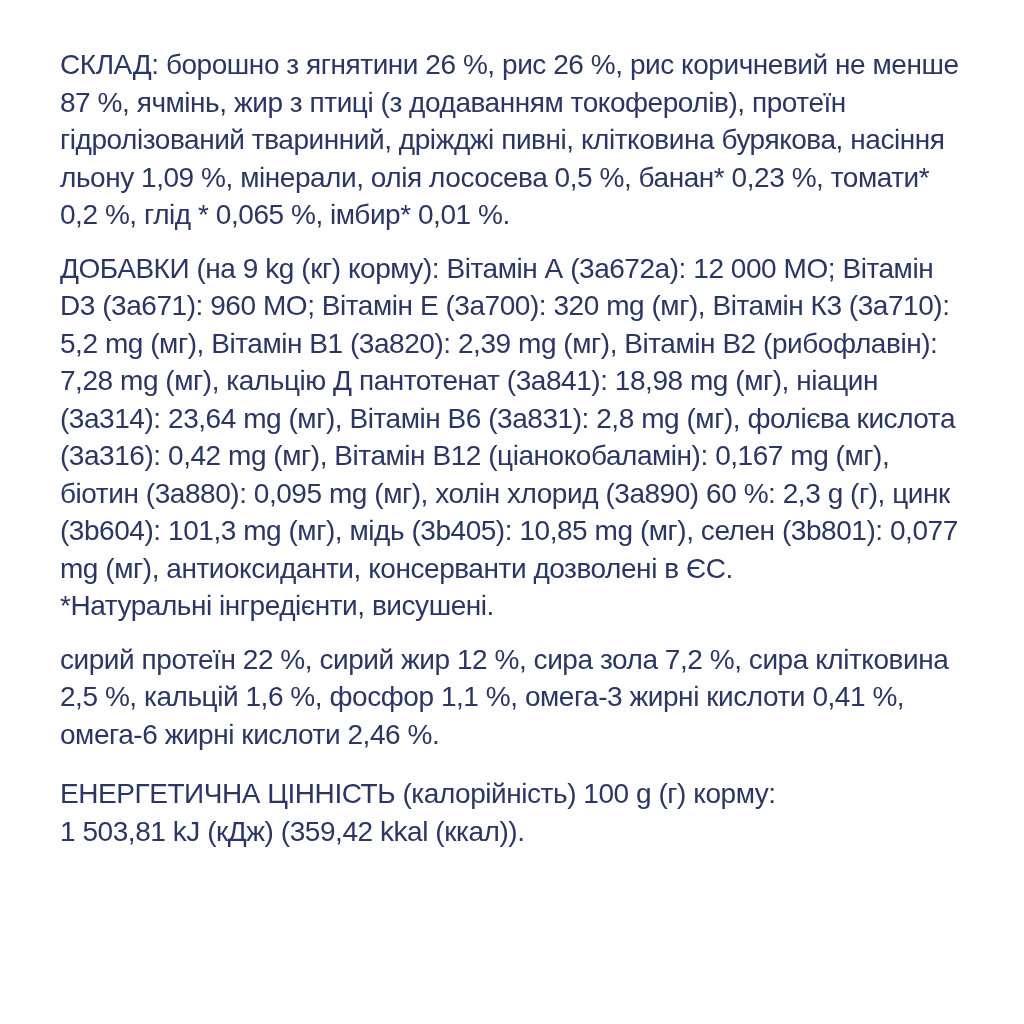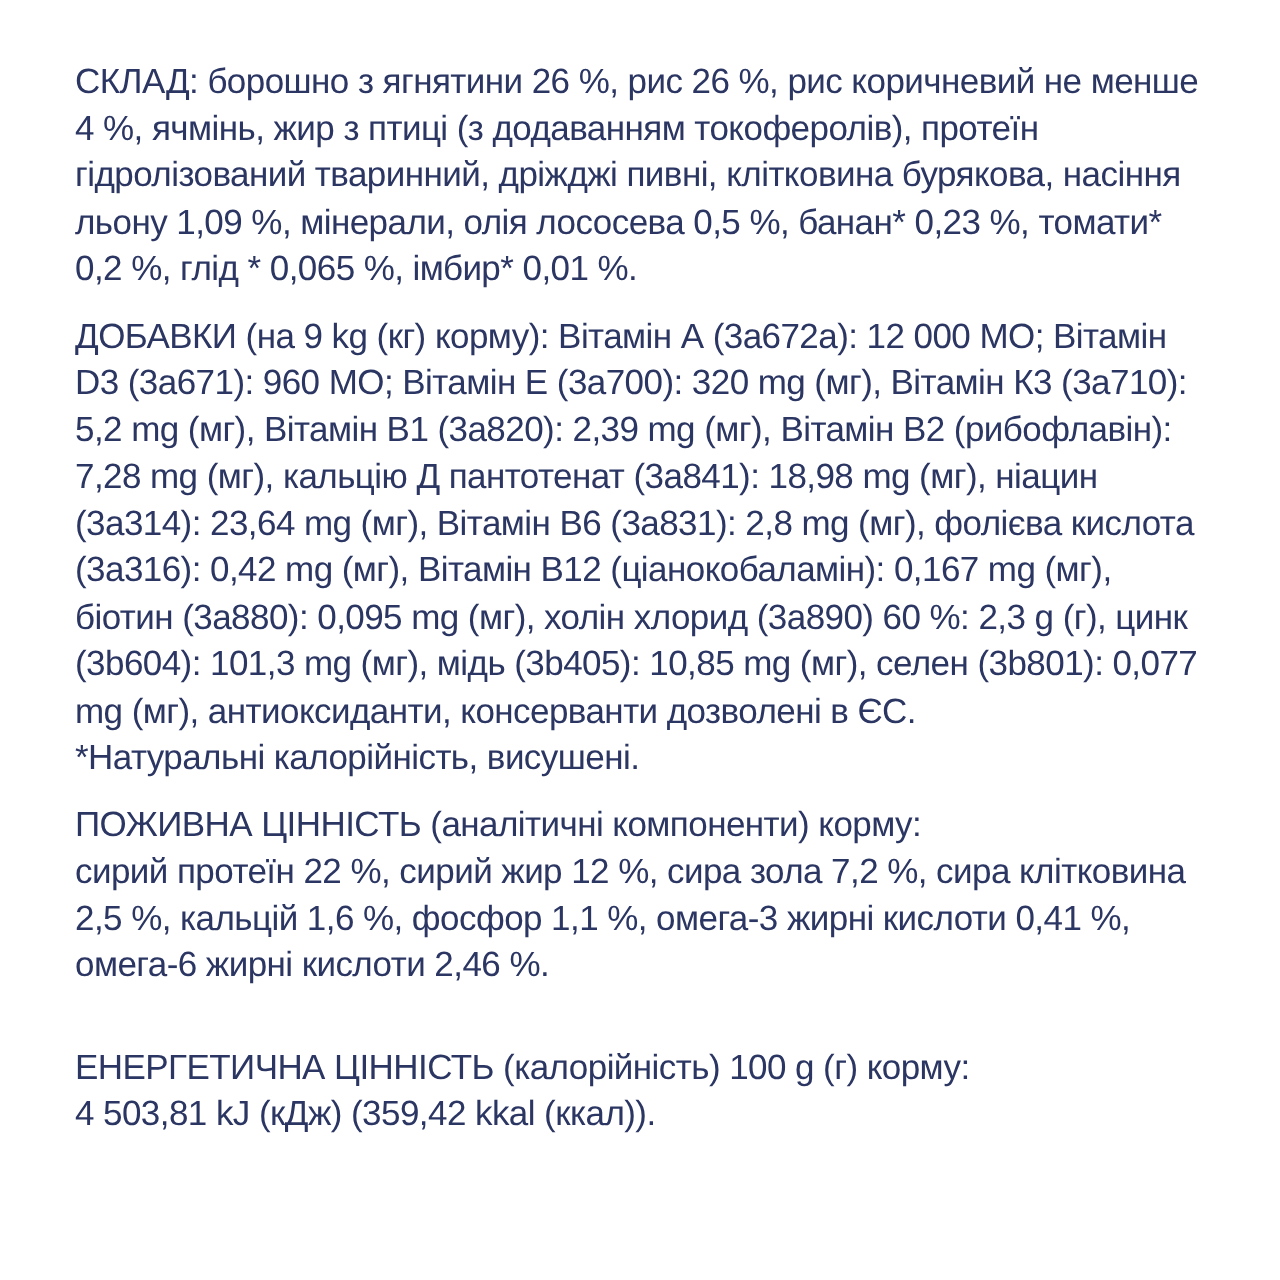--- a/index.html
+++ b/index.html
@@ -27,42 +27,41 @@
   .section {
     margin: 0 0 16px 0;
   }
   .section-heading {
     font-weight: normal;
   }
   .block {
     display: block;
   }
   .section-energy {
-    margin-top: 44px;
+    margin-top: 22px;
   }
 </style>
 </head>
 <body style="background: rgb(255, 255, 255);">
 
 <main class="label-sheet" style="color: rgb(43, 54, 99);">
 
   <p class="section">
     <span class="section-heading">СКЛАД:</span>
-    <span class="section-text">борошно з ягнятини 26 %, рис 26 %, рис коричневий не менше 4 %, ячмінь, жир з птиці (з додаванням токоферолів), протеїн гідролізований тваринний, дріжджі пивні, клітковина бурякова, насіння льону 1,09 %, мінерали, олія лососева 0,5 %, банан* 0,23 %, томати* 0,2 %, глід * 0,065 %, імбир* 0,01 %.</span>
+    <span class="section-text">борошно з ягнятини 26 %, рис 26 %, рис коричневий не менше 87 %, ячмінь, жир з птиці (з додаванням токоферолів), протеїн гідролізований тваринний, дріжджі пивні, клітковина бурякова, насіння льону 1,09 %, мінерали, олія лососева 0,5 %, банан* 0,23 %, томати* 0,2 %, глід * 0,065 %, імбир* 0,01 %.</span>
   </p>
 
   <p class="section">
     <span class="section-heading">ДОБАВКИ (на 9 kg (кг) корму):</span>
     <span class="section-text">Вітамін А (3a672a): 12 000 МО; Вітамін D3 (3a671): 960 МО; Вітамін Е (3a700): 320 mg (мг), Вітамін К3 (3a710): 5,2 mg (мг), Вітамін В1 (3a820): 2,39 mg (мг), Вітамін В2 (рибофлавін): 7,28 mg (мг), кальцію Д пантотенат (3a841): 18,98 mg (мг), ніацин (3a314): 23,64 mg (мг), Вітамін В6 (3a831): 2,8 mg (мг), фолієва кислота (3a316): 0,42 mg (мг), Вітамін В12 (ціанокобаламін): 0,167 mg (мг), біотин (3a880): 0,095 mg (мг), холін хлорид (3a890) 60 %: 2,3 g (г), цинк (3b604): 101,3 mg (мг), мідь (3b405): 10,85 mg (мг), селен (3b801): 0,077 mg (мг), антиоксиданти, консерванти дозволені в ЄС.</span>
-    <span class="section-text block">*Натуральні калорійність, висушені.</span>
+    <span class="section-text block">*Натуральні інгредієнти, висушені.</span>
   </p>
 
   <p class="section">
-    <span class="section-heading block">ПОЖИВНА ЦІННІСТЬ (аналітичні компоненти) корму:</span>
     <span class="section-text">сирий протеїн 22 %, сирий жир 12 %, сира зола 7,2 %, сира клітковина 2,5 %, кальцій 1,6 %, фосфор 1,1 %, омега-3 жирні кислоти 0,41 %, омега-6 жирні кислоти 2,46 %.</span>
   </p>
 
   <p class="section section-energy">
     <span class="section-heading block">ЕНЕРГЕТИЧНА ЦІННІСТЬ (калорійність) 100 g (г) корму:</span>
-    <span class="section-text">4 503,81 kJ (кДж) (359,42 kkal (ккал)).</span>
+    <span class="section-text">1 503,81 kJ (кДж) (359,42 kkal (ккал)).</span>
   </p>
 
 </main>
 
 </body></html>

